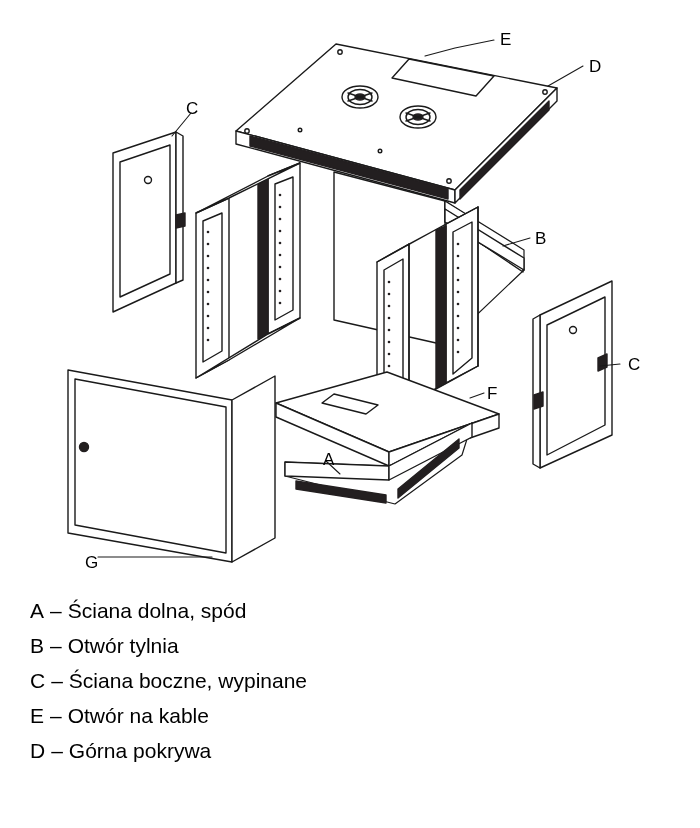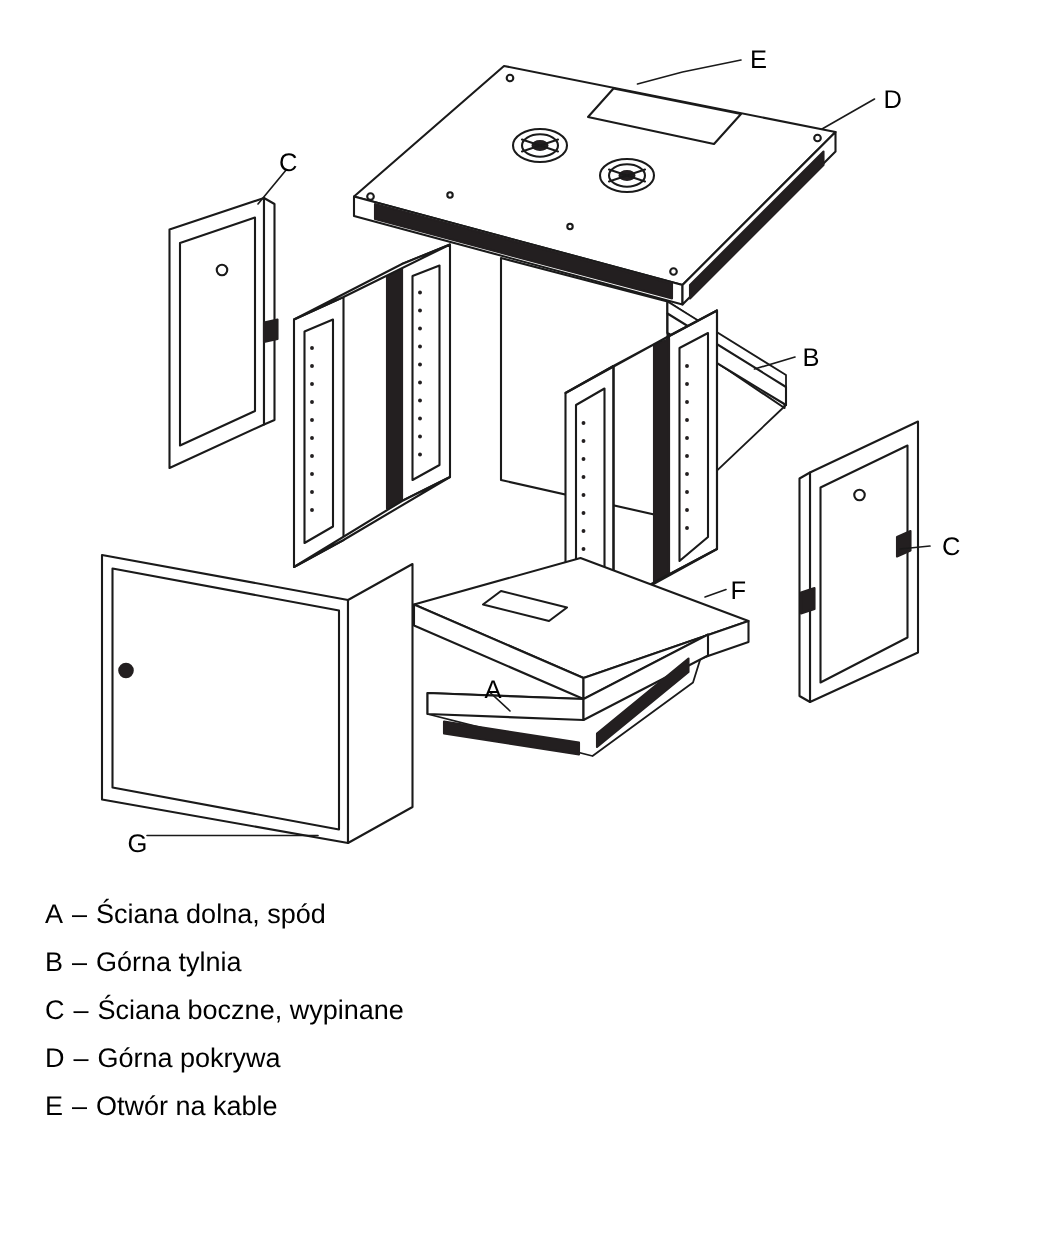--- a/index.html
+++ b/index.html
@@ -42,21 +42,21 @@
   }
   
   #legend {
     position: absolute;
     left: 30px;
     top: 600px;
     width: 640px;
   }
   .legend-row {
     font-family: "Liberation Sans", sans-serif;
-    font-size: 18px;
+    font-size: 21px;
     color: #000000;
     line-height: 1.0;
     margin-bottom: 14px;
     white-space: nowrap;
   }
   .legend-key {
     display: inline-block;
   }
   .legend-dash {
     display: inline-block;
@@ -263,26 +263,26 @@
     <div class="callout-label" style="left:487px; top:385px;">F</div>
     <div class="callout-label" style="left:323px; top:451px;">A</div>
     <div class="callout-label" style="left:85px; top:554px;">G</div>
   </div>
 
   <div id="legend">
     <div class="legend-row">
       <span class="legend-key">A</span><span class="legend-dash">–</span><span class="legend-text">Ściana dolna, spód</span>
     </div>
     <div class="legend-row">
-      <span class="legend-key">B</span><span class="legend-dash">–</span><span class="legend-text">Górna tylnia</span>
+      <span class="legend-key">B</span><span class="legend-dash">–</span><span class="legend-text">Otwór tylnia</span>
     </div>
     <div class="legend-row">
       <span class="legend-key">C</span><span class="legend-dash">–</span><span class="legend-text">Ściana boczne, wypinane</span>
     </div>
     <div class="legend-row">
+      <span class="legend-key">E</span><span class="legend-dash">–</span><span class="legend-text">Otwór na kable</span>
+    </div>
+    <div class="legend-row">
       <span class="legend-key">D</span><span class="legend-dash">–</span><span class="legend-text">Górna pokrywa</span>
     </div>
-    <div class="legend-row">
-      <span class="legend-key">E</span><span class="legend-dash">–</span><span class="legend-text">Otwór na kable</span>
-    </div>
   </div>
 
 </div>
 
 </body></html>

